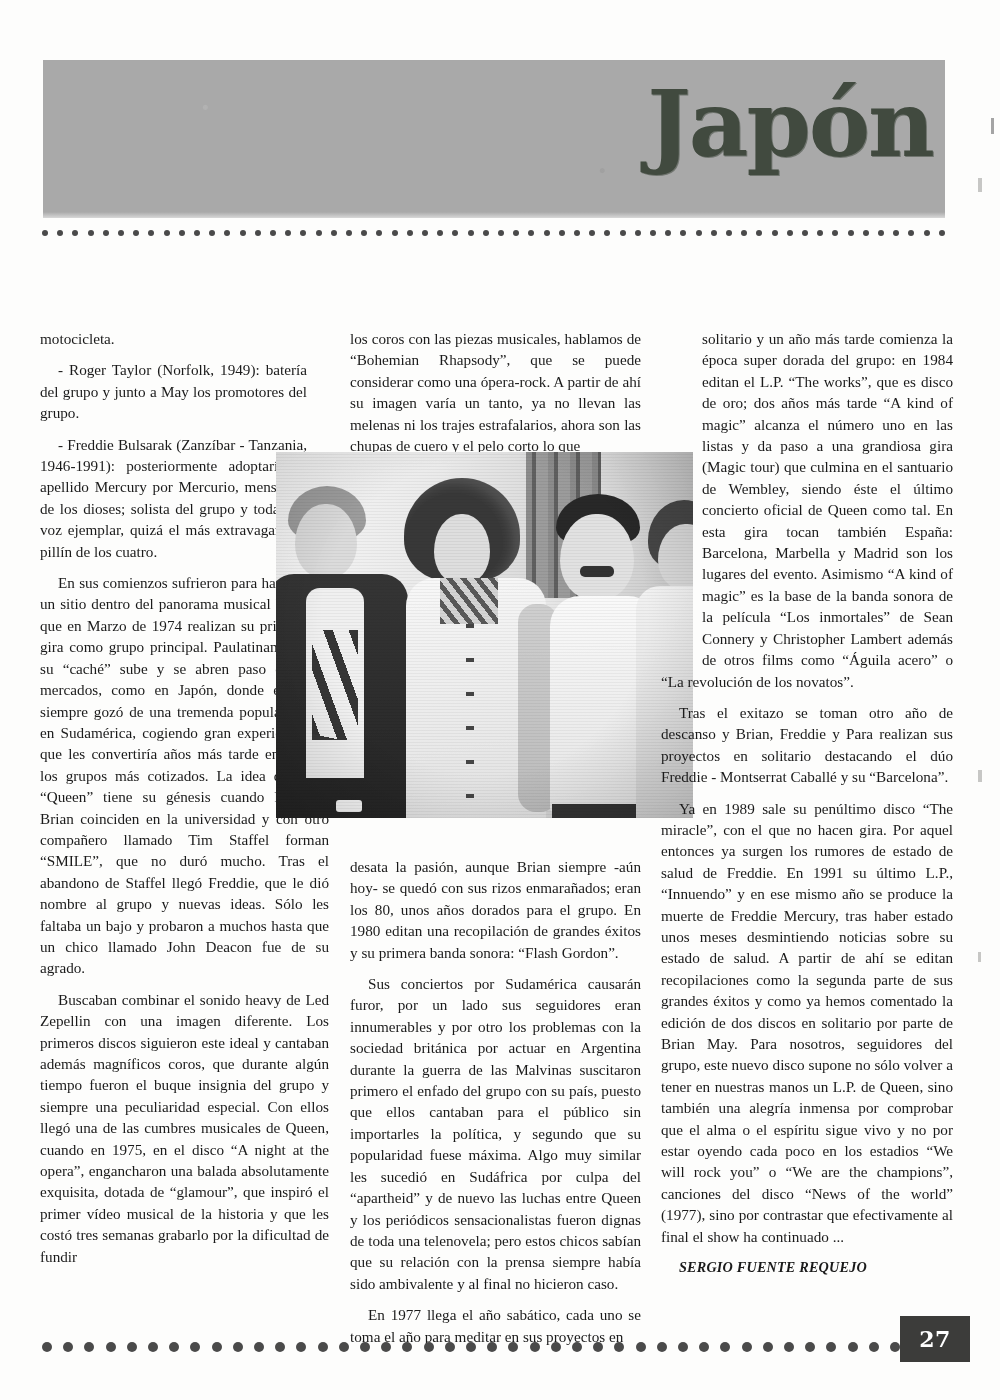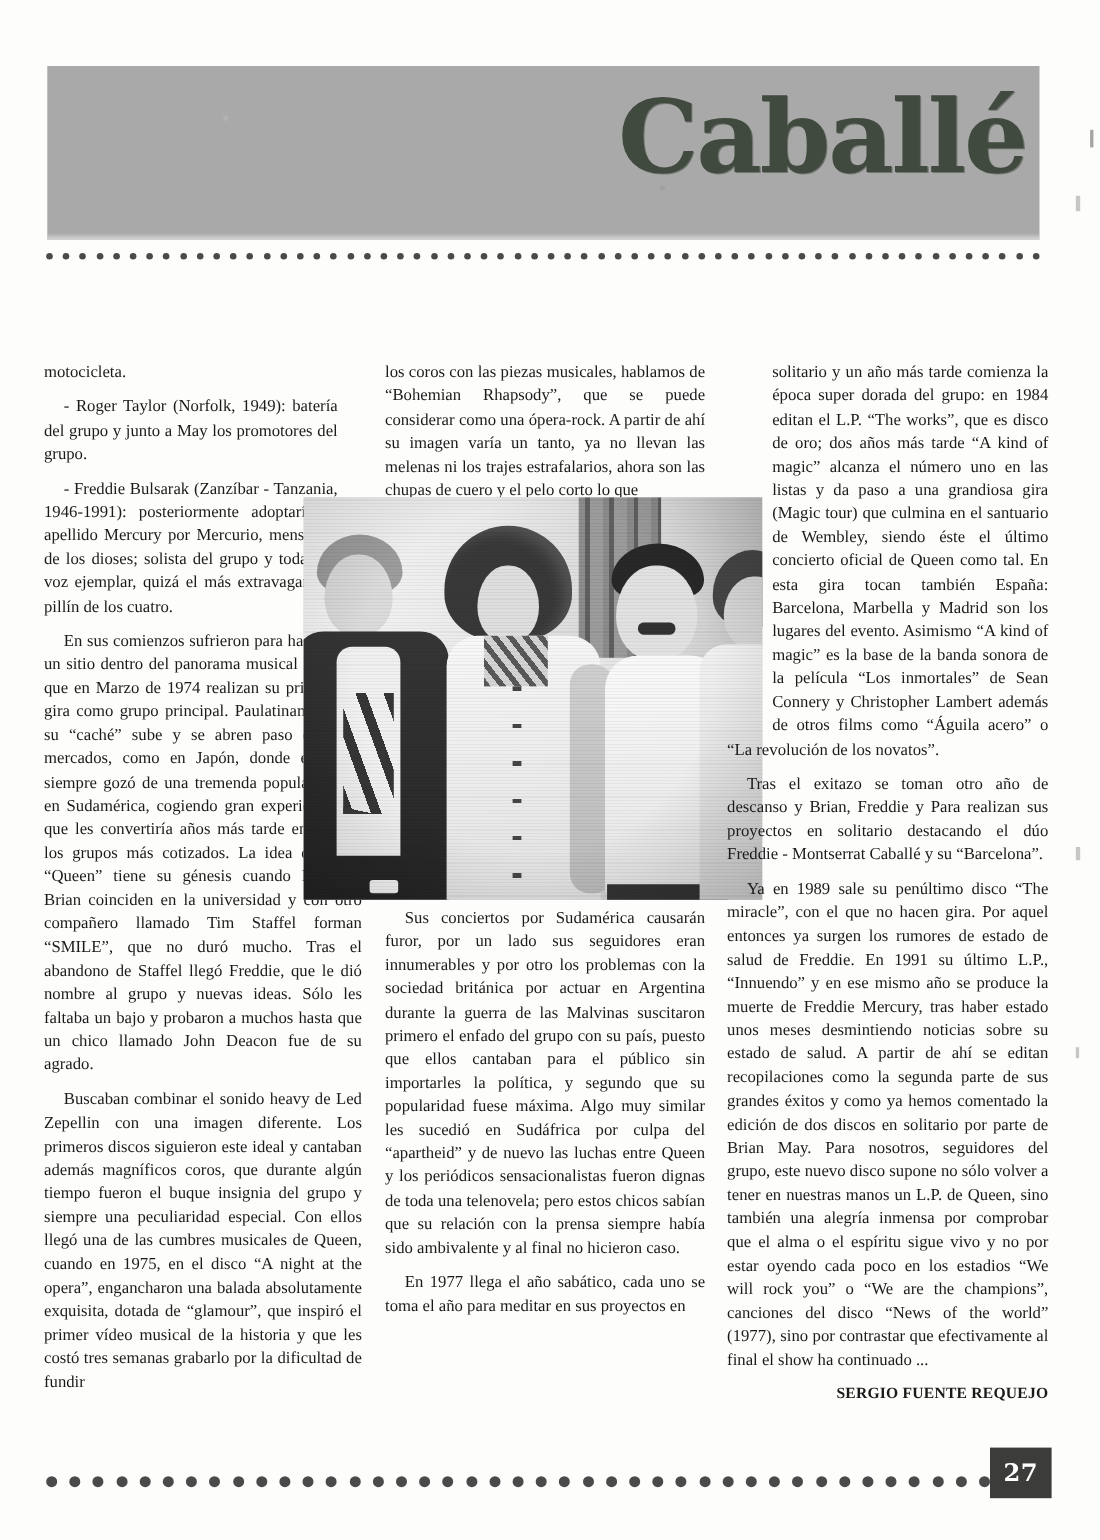--- a/index.html
+++ b/index.html
@@ -113,21 +113,22 @@
   }
   #col1 .wrap-right { width: 22px; height: 360px; }
   #col3 .wrap-right-left {
     float: left;
     width: 41px;
     height: 372px;
   }
 
   .byline {
     margin-top: 14px;
-    text-align: right;
+    text-align: left;
+    font-style: italic;
     font-weight: bold;
     font-size: 14.2px;
     letter-spacing: 0.2px;
     text-indent: 0;
   }
 
   
   .photo {
     position: absolute;
     left: 276px;
@@ -229,21 +230,21 @@
   .m4 .head   { left: 16px; top: 34px; width: 56px;  height: 66px; background: #d4d2cc; }
   .m4 .torso  { left: -6px; top: 96px; width: 100px; height: 272px;
                 background: linear-gradient(180deg, #eceae4, #cbc9c3);
                 border-radius: 24px 24px 0 0; }
 
   
   .page-number {
     position: absolute;
     left: 900px;
     top: 1316px;
-    width: 56px;
+    width: 70px;
     height: 46px;
     background: #3c3c3a;
     color: #ffffff;
     font-family: "DejaVu Serif", "Liberation Serif", serif;
     font-weight: bold;
     font-size: 22px;
     display: flex;
     align-items: center;
     justify-content: center;
     letter-spacing: 0.5px;
@@ -255,21 +256,21 @@
     background: #9a9a98;
     opacity: .55;
   }
 </style>
 </head>
 <body>
 
 <div class="page">
 
   <div class="header-band">
-    <div class="header-title">Caballé</div>
+    <div class="header-title">Japón</div>
   </div>
   <div class="header-speck"></div>
 
   <div class="dot-rule top" id="dots-top">
       <i style="left: 0px;"></i>
       <i style="left: 15.2px;"></i>
       <i style="left: 30.4px;"></i>
       <i style="left: 45.6px;"></i>
       <i style="left: 60.8px;"></i>
       <i style="left: 76px;"></i>
@@ -379,20 +380,21 @@
       <div class="hair"></div>
         <div class="head"></div>
         <div class="torso"></div>
     </div>
 
     <div class="grain"></div>
     <div class="vig"></div>
   </div>
 
   <div class="col" id="col2b">
+      <p class="noindent">desata la pasión, aunque Brian siempre -aún hoy- se quedó con sus rizos enmarañados; eran los 80, unos años dorados para el grupo. En 1980 editan una recopilación de grandes éxitos y su primera banda sonora: “Flash Gordon”.</p>
       <p>Sus conciertos por Sudamérica causarán furor, por un lado sus seguidores eran innumerables y por otro los problemas con la sociedad británica por actuar en Argentina durante la guerra de las Malvinas suscitaron primero el enfado del grupo con su país, puesto que ellos cantaban para el público sin importarles la política, y segundo que su popularidad fuese máxima. Algo muy similar les sucedió en Sudáfrica por culpa del “apartheid” y de nuevo las luchas entre Queen y los periódicos sensacionalistas fueron dignas de toda una telenovela; pero estos chicos sabían que su relación con la prensa siempre había sido ambivalente y al final no hicieron caso.</p>
       <p>En 1977 llega el año sabático, cada uno se toma el año para meditar en sus proyectos en</p>
     </div>
 
   <div class="col" id="col3">
     <span class="wrap-right-left"></span>
   <p class="noindent">solitario y un año más tarde comienza la época super dorada del grupo: en 1984 editan el L.P. “The works”, que es disco de oro; dos años más tarde “A kind of magic” alcanza el número uno en las listas y da paso a una grandiosa gira (Magic tour) que culmina en el santuario de Wembley, siendo éste el último concierto oficial de Queen como tal. En esta gira tocan también España: Barcelona, Marbella y Madrid son los lugares del evento. Asimismo “A kind of magic” es la base de la banda sonora de la película “Los inmortales” de Sean Connery y Christopher Lambert además de otros films como “Águila acero” o “La revolución de los novatos”.</p>
       <p>Tras el exitazo se toman otro año de descanso y Brian, Freddie y Para realizan sus proyectos en solitario destacando el dúo Freddie - Montserrat Caballé y su “Barcelona”.</p>
       <p>Ya en 1989 sale su penúltimo disco “The miracle”, con el que no hacen gira. Por aquel entonces ya surgen los rumores de estado de salud de Freddie. En 1991 su último L.P., “Innuendo” y en ese mismo año se produce la muerte de Freddie Mercury, tras haber estado unos meses desmintiendo noticias sobre su estado de salud. A  partir de ahí se editan recopilaciones como la segunda parte de sus grandes éxitos y como ya hemos comentado la edición de dos discos en solitario por parte de Brian May. Para nosotros, seguidores del grupo, este nuevo disco supone no sólo volver a tener en nuestras manos un L.P. de Queen, sino también una alegría inmensa por comprobar que el alma o el espíritu sigue vivo y no por estar oyendo cada poco en los estadios “We will rock you” o “We are the champions”, canciones del disco “News of the world” (1977), sino por contrastar que efectivamente al final el show ha continuado ...</p>
       <p class="byline">SERGIO FUENTE REQUEJO</p>

